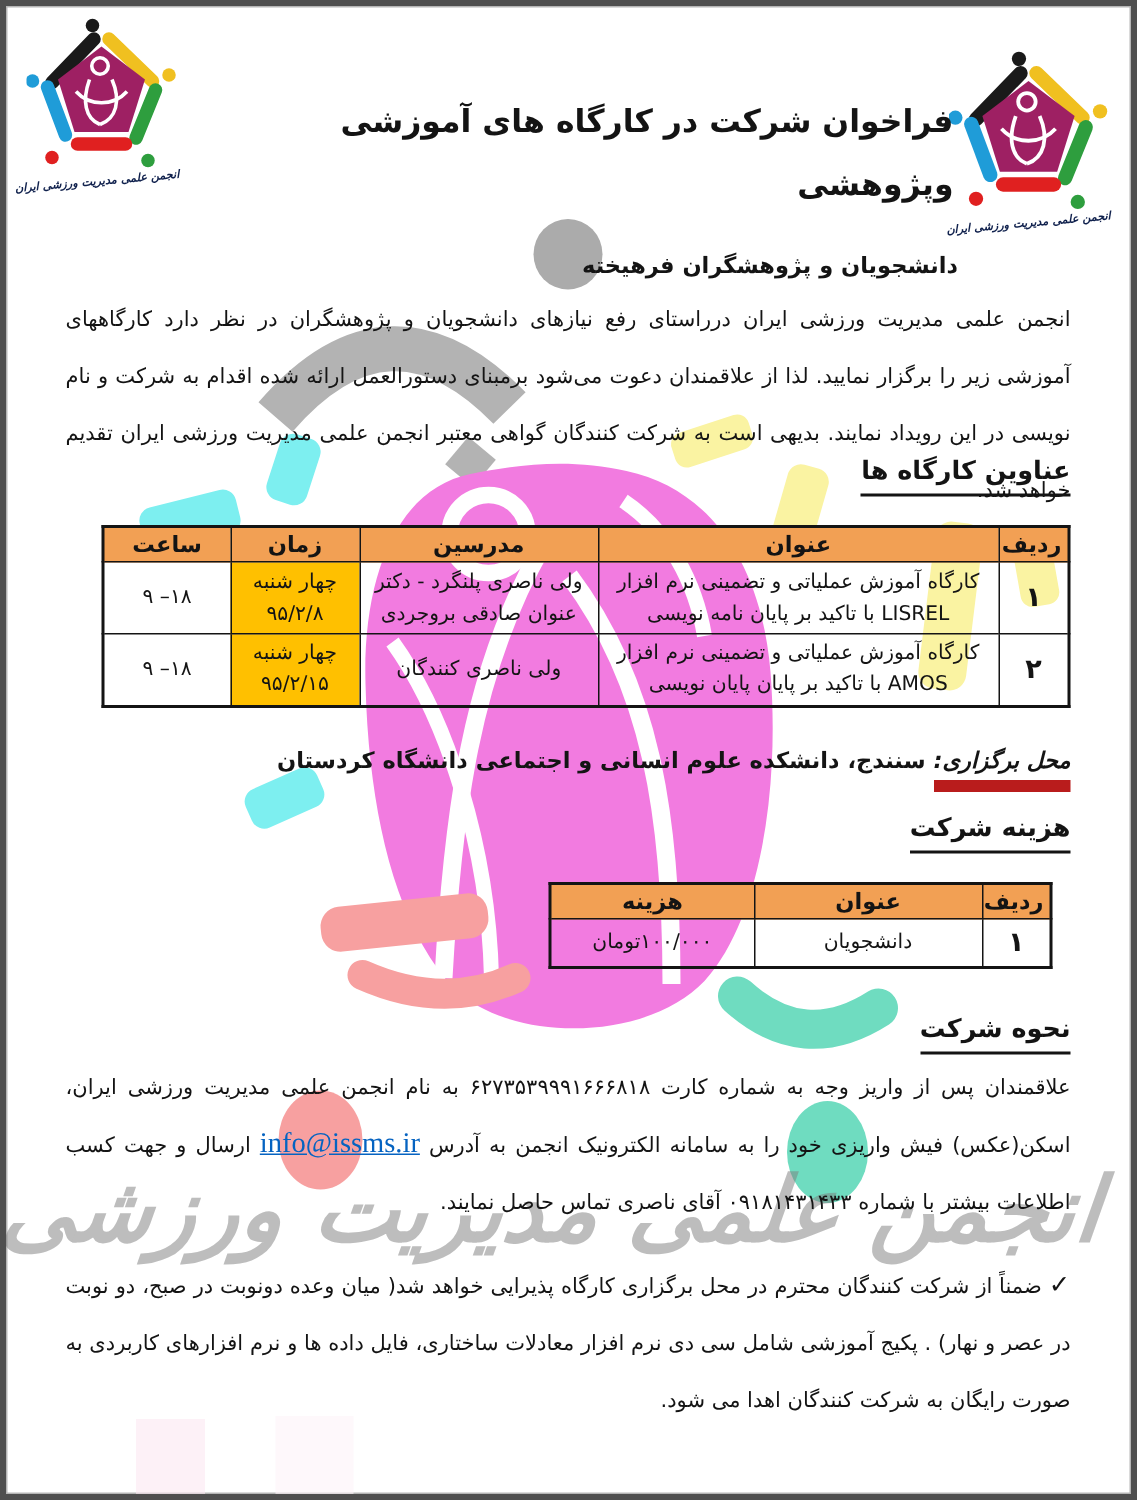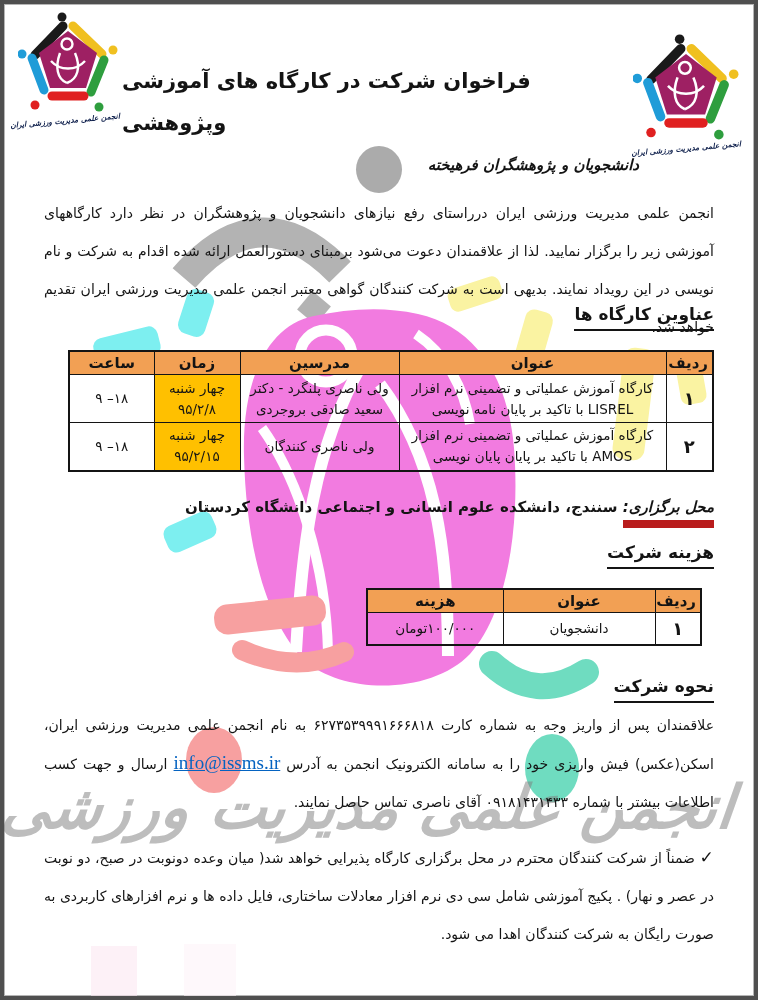--- a/index.html
+++ b/index.html
@@ -38,25 +38,25 @@
   .logo { position:absolute; width:104px; text-align:center; }
   .logo-left  { left:12px;  top:8px;  }
   .logo-right { left:626px; top:30px; width:112px; }
   .logo-caption {
     font-size:7.5px; font-weight:bold; font-style:italic;
     color:#10214d; transform:rotate(-5deg); margin-top:-2px;
     white-space:nowrap;
   }
   .doc-title {
     position:absolute; top:56px; left:118px; right:118px;
-    text-align:left; font-size:21px; font-weight:bold; line-height:42px;
+    text-align:right; font-size:21px; font-weight:bold; line-height:42px;
   }
   .subtitle {
-    position:absolute; top:152px; right:115px;
-    font-size:15px; font-weight:bold;font-style:italic;
+    position:absolute; top:164px; right:115px;
+    font-size:15px; font-weight:bold;
   }
   .para {
     position:absolute; left:40px; right:40px;
     font-size:14px; line-height:38px;
     text-align:justify;
   }
   .intro { top:190px; }
   .heading {
     position:absolute; right:40px;
     font-size:17px; font-weight:bold;
@@ -205,21 +205,21 @@
           <th>عنوان</th>
           <th>مدرسین</th>
           <th>زمان</th>
           <th>ساعت</th>
         </tr>
       </thead>
       <tbody>
         <tr>
           <td class="cell-no">۱</td>
           <td>کارگاه آموزش عملیاتی و تضمینی نرم افزار LISREL با تاکید بر پایان نامه نویسی</td>
-          <td>ولی ناصری پلنگرد - دکتر سعید صادقی بروجردی</td>
+          <td>ولی ناصری پلنگرد - دکتر عنوان صادقی بروجردی</td>
           <td class="cell-date">چهار شنبه ۹۵/۲/۸</td>
           <td>۱۸– ۹</td>
         </tr>
         <tr>
           <td class="cell-no">۲</td>
           <td>کارگاه آموزش عملیاتی و تضمینی نرم افزار AMOS با تاکید بر پایان پایان نویسی</td>
           <td>ولی ناصری کنندگان</td>
           <td class="cell-date">چهار شنبه ۹۵/۲/۱۵</td>
           <td>۱۸– ۹</td>
         </tr>

